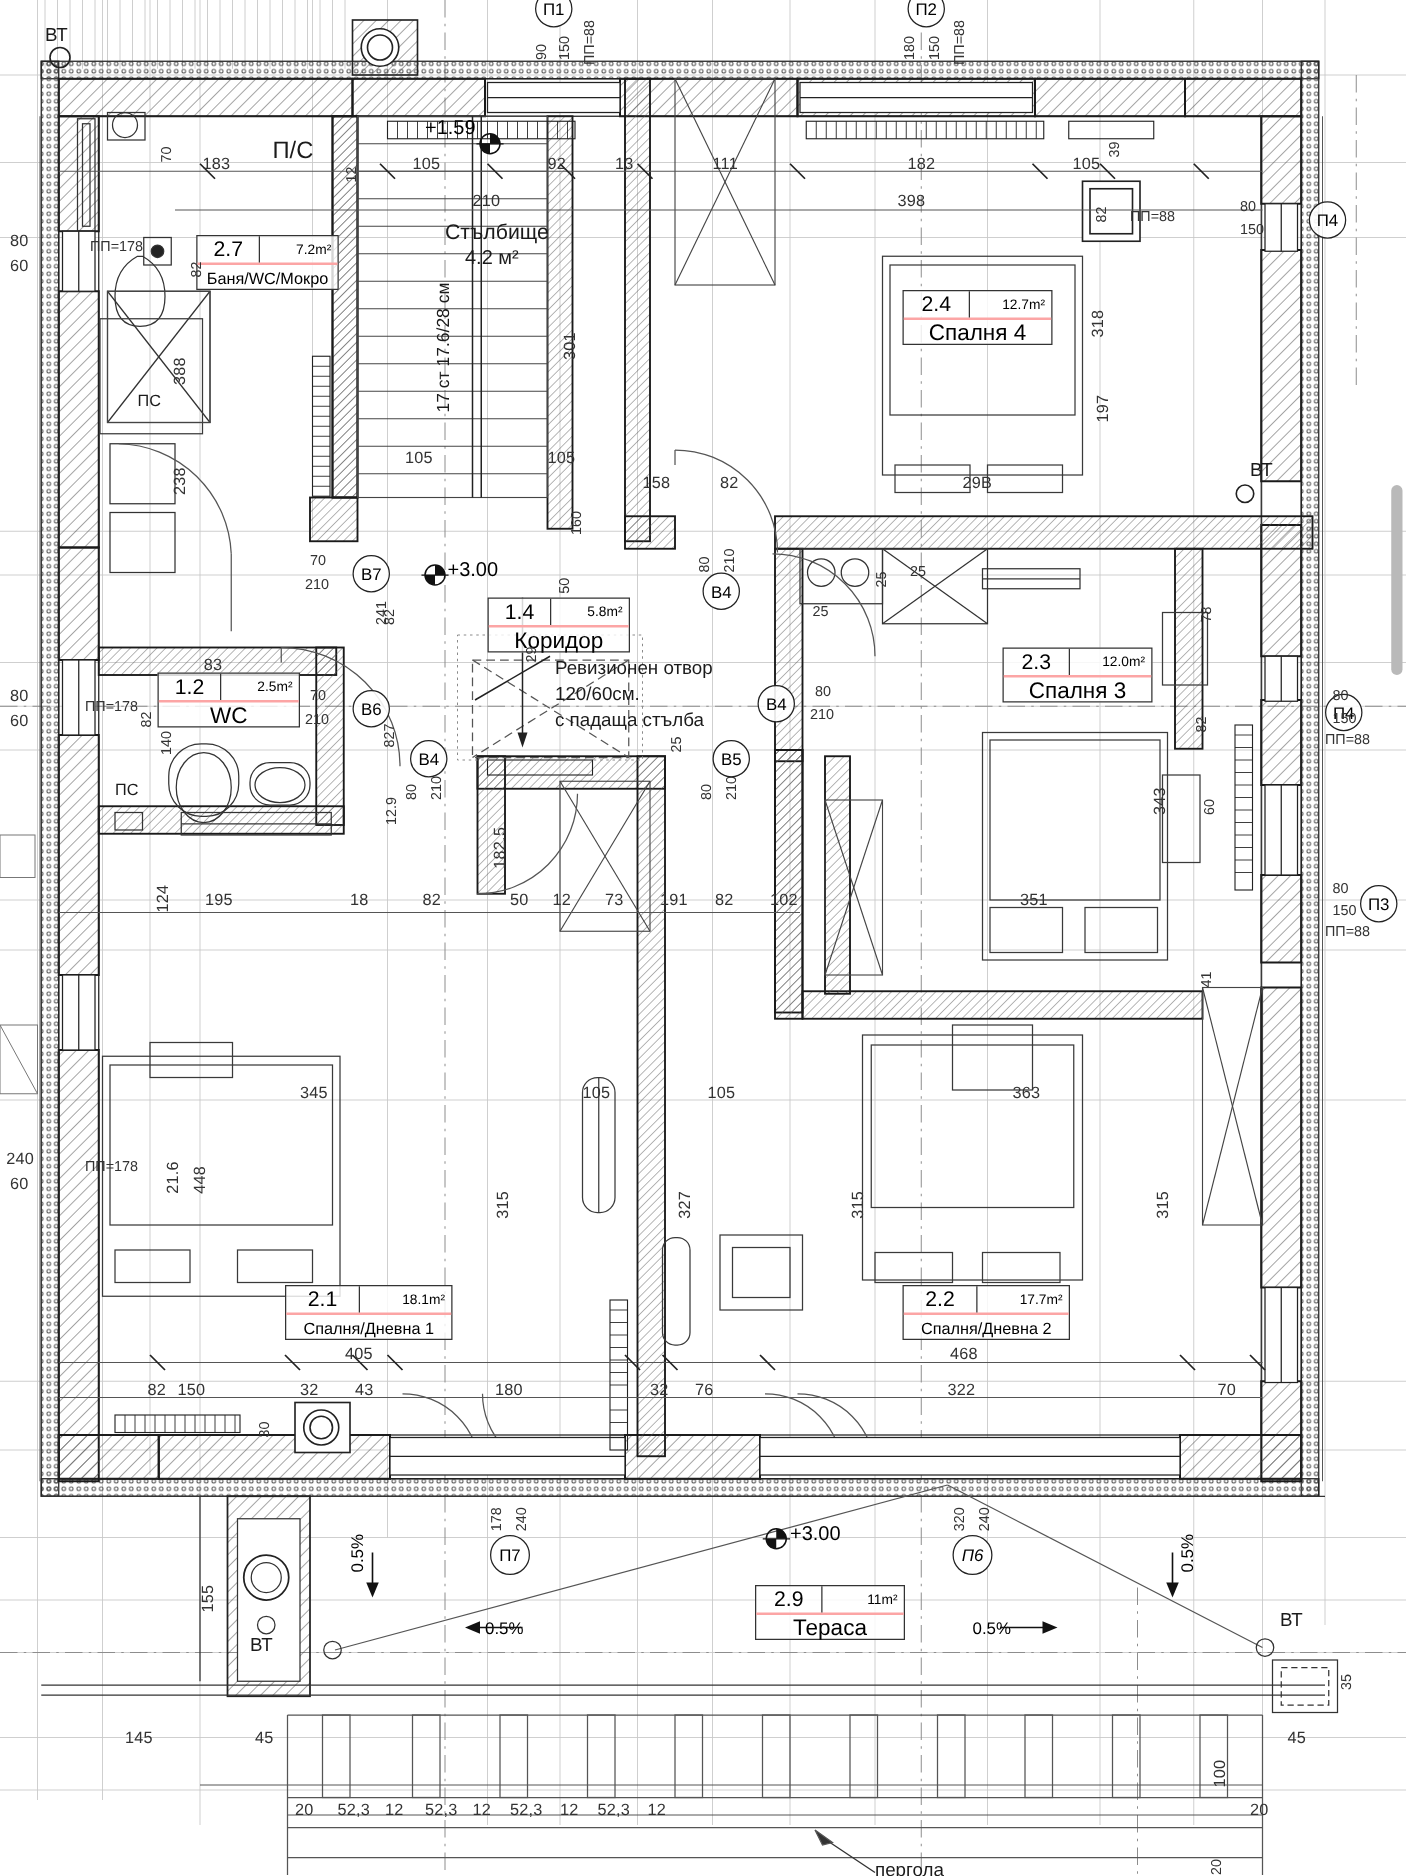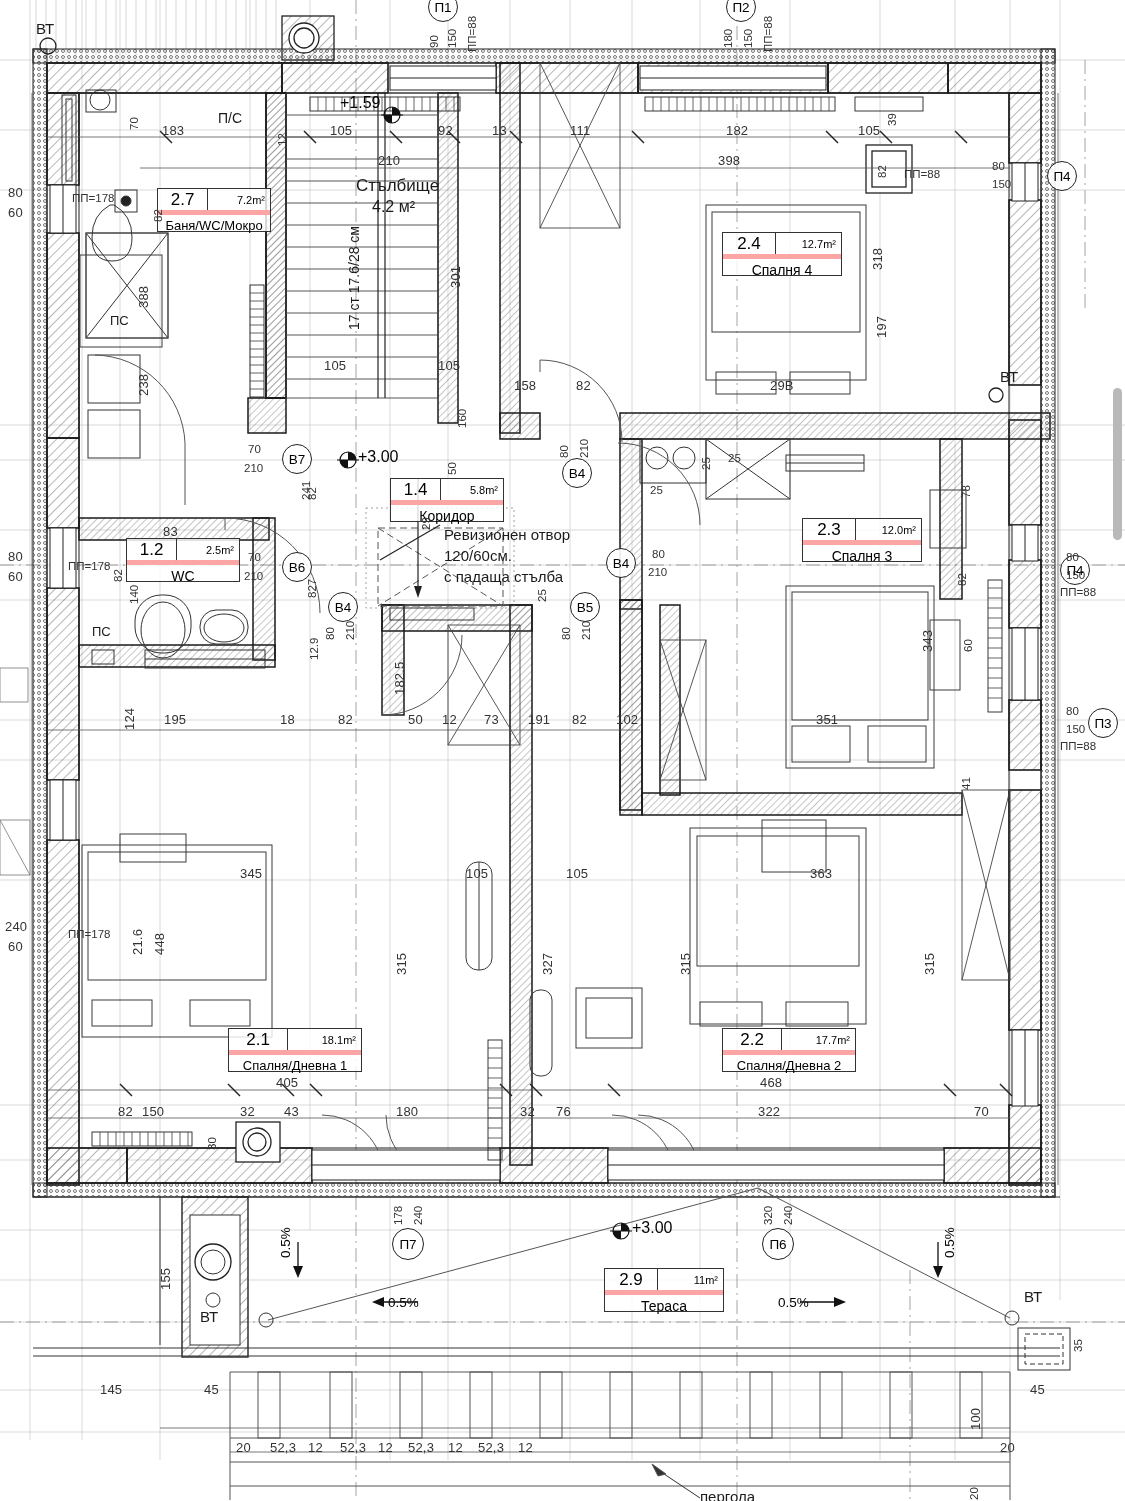--- a/index.html
+++ b/index.html
@@ -8,24 +8,24 @@
   #sheet svg{position:absolute;left:0;top:0;}
   .tx{position:absolute;font-family:"Liberation Sans",sans-serif;color:#1b1b1b;white-space:nowrap;}
   .dim{font-size:13px;letter-spacing:.2px;color:#333;}
   .dim-s{font-size:11.5px;color:#333;}
   .vdim{transform-origin:0 0;transform:rotate(-90deg);}
   .bigtxt{font-size:16px;}
   .note{font-size:15px;line-height:1.35;}
   .bt{font-size:15px;}
   .wm{position:absolute;font-size:31px;font-weight:bold;color:#e08a80;letter-spacing:1px;}
   .roombox{position:absolute;border:1px solid #333;background:rgba(255,255,255,.82);}
-  .roombox .r1{display:flex;height:50%;border-bottom:5px solid #fca5a5;}
+  .roombox .r1{display:flex;height:50%;border-bottom:2px solid #fca5a5;}
   .roombox .rn{flex:0 0 44%;border-right:1px solid #333;display:flex;align-items:center;justify-content:center;font-size:17px;}
   .roombox .ra{flex:1;display:flex;align-items:center;justify-content:flex-end;padding-right:5px;font-size:11px;}
-  .roombox .r2{height:50%;display:flex;align-items:center;justify-content:center;font-size:14px;}
+  .roombox .r2{height:50%;display:flex;align-items:center;justify-content:center;font-size:18px;}
   .circ{position:absolute;border:1.4px solid #222;border-radius:50%;display:flex;align-items:center;justify-content:center;font-size:13.5px;background:rgba(255,255,255,.9);}
   .lvl{position:absolute;font-size:16px;text-align:right;}
   .pct{position:absolute;font-size:13.5px;}
   .scrollbar{position:absolute;right:3px;width:9px;border-radius:5px;background:#b9b9b9;}
 </style>
 </head>
 <body>
 
 <div id="sheet">
 
@@ -597,21 +597,21 @@
     </svg>
 
 <div class="tx bt" style="left:1000px;top:368px;">ВТ</div>
 <svg width="18" height="18" style="position:absolute;left:987px;top:386px;">
       <circle cx="9" cy="9" r="7" fill="none" stroke="#222" stroke-width="1.3"></circle>
     </svg>
 
 <div class="tx bt" style="left:200px;top:1308px;">ВТ</div>
 <div class="tx bt" style="left:1024px;top:1288px;">ВТ</div>
 
-<div class="tx bigtxt" style="left:218px;top:110px;font-size:14px;">П/С</div>
+<div class="tx bigtxt" style="left:218px;top:110px;font-size:19px;">П/С</div>
 <div class="tx" style="left:110px;top:313px;font-size:13px;">ПС</div>
 <div class="tx" style="left:92px;top:624px;font-size:13px;">ПС</div>
 
 <div class="tx" style="left:356px;top:176px;font-size:17px;">Стълбище</div>
 <div class="tx" style="left:372px;top:198px;font-size:16px;">4.2 м²</div>
 <div class="tx vdim" style="left:346px;top:330px;font-size:14px;">17 ст 17.6/28 см</div>
 
 <div class="roombox" style="left:157px;top:188px;width:112px;height:42px;">
   <div class="r1">
         <div class="rn">2.7</div>
@@ -721,21 +721,21 @@
 <div class="circ" style="left:1060px;top:555px;width:28px;height:28px;">П4</div>
 <div class="tx dim-s" style="left:1066px;top:551px;">80</div>
 <div class="tx dim-s" style="left:1066px;top:569px;">150</div>
 <div class="tx dim-s" style="left:1060px;top:586px;">ПП=88</div>
 
 <div class="circ" style="left:1088px;top:708px;width:28px;height:28px;">П3</div>
 <div class="tx dim-s" style="left:1066px;top:705px;">80</div>
 <div class="tx dim-s" style="left:1066px;top:723px;">150</div>
 <div class="tx dim-s" style="left:1060px;top:740px;">ПП=88</div>
 
-<div class="circ" style="left:762px;top:1228px;width:30px;height:30px;">П6</div>
+<div class="circ" style="left:762px;top:1228px;width:30px;height:30px;font-style:italic;">П6</div>
 <div class="tx vdim dim-s" style="left:762px;top:1225px;">320</div>
 <div class="tx vdim dim-s" style="left:782px;top:1225px;">240</div>
 
 <div class="circ" style="left:392px;top:1228px;width:30px;height:30px;">П7</div>
 <div class="tx vdim dim-s" style="left:392px;top:1225px;">178</div>
 <div class="tx vdim dim-s" style="left:412px;top:1225px;">240</div>
 
 <div class="circ" style="left:282px;top:444px;width:28px;height:28px;">B7</div>
 <div class="tx dim-s" style="left:248px;top:443px;">70</div>
 <div class="tx dim-s" style="left:244px;top:462px;">210</div>

